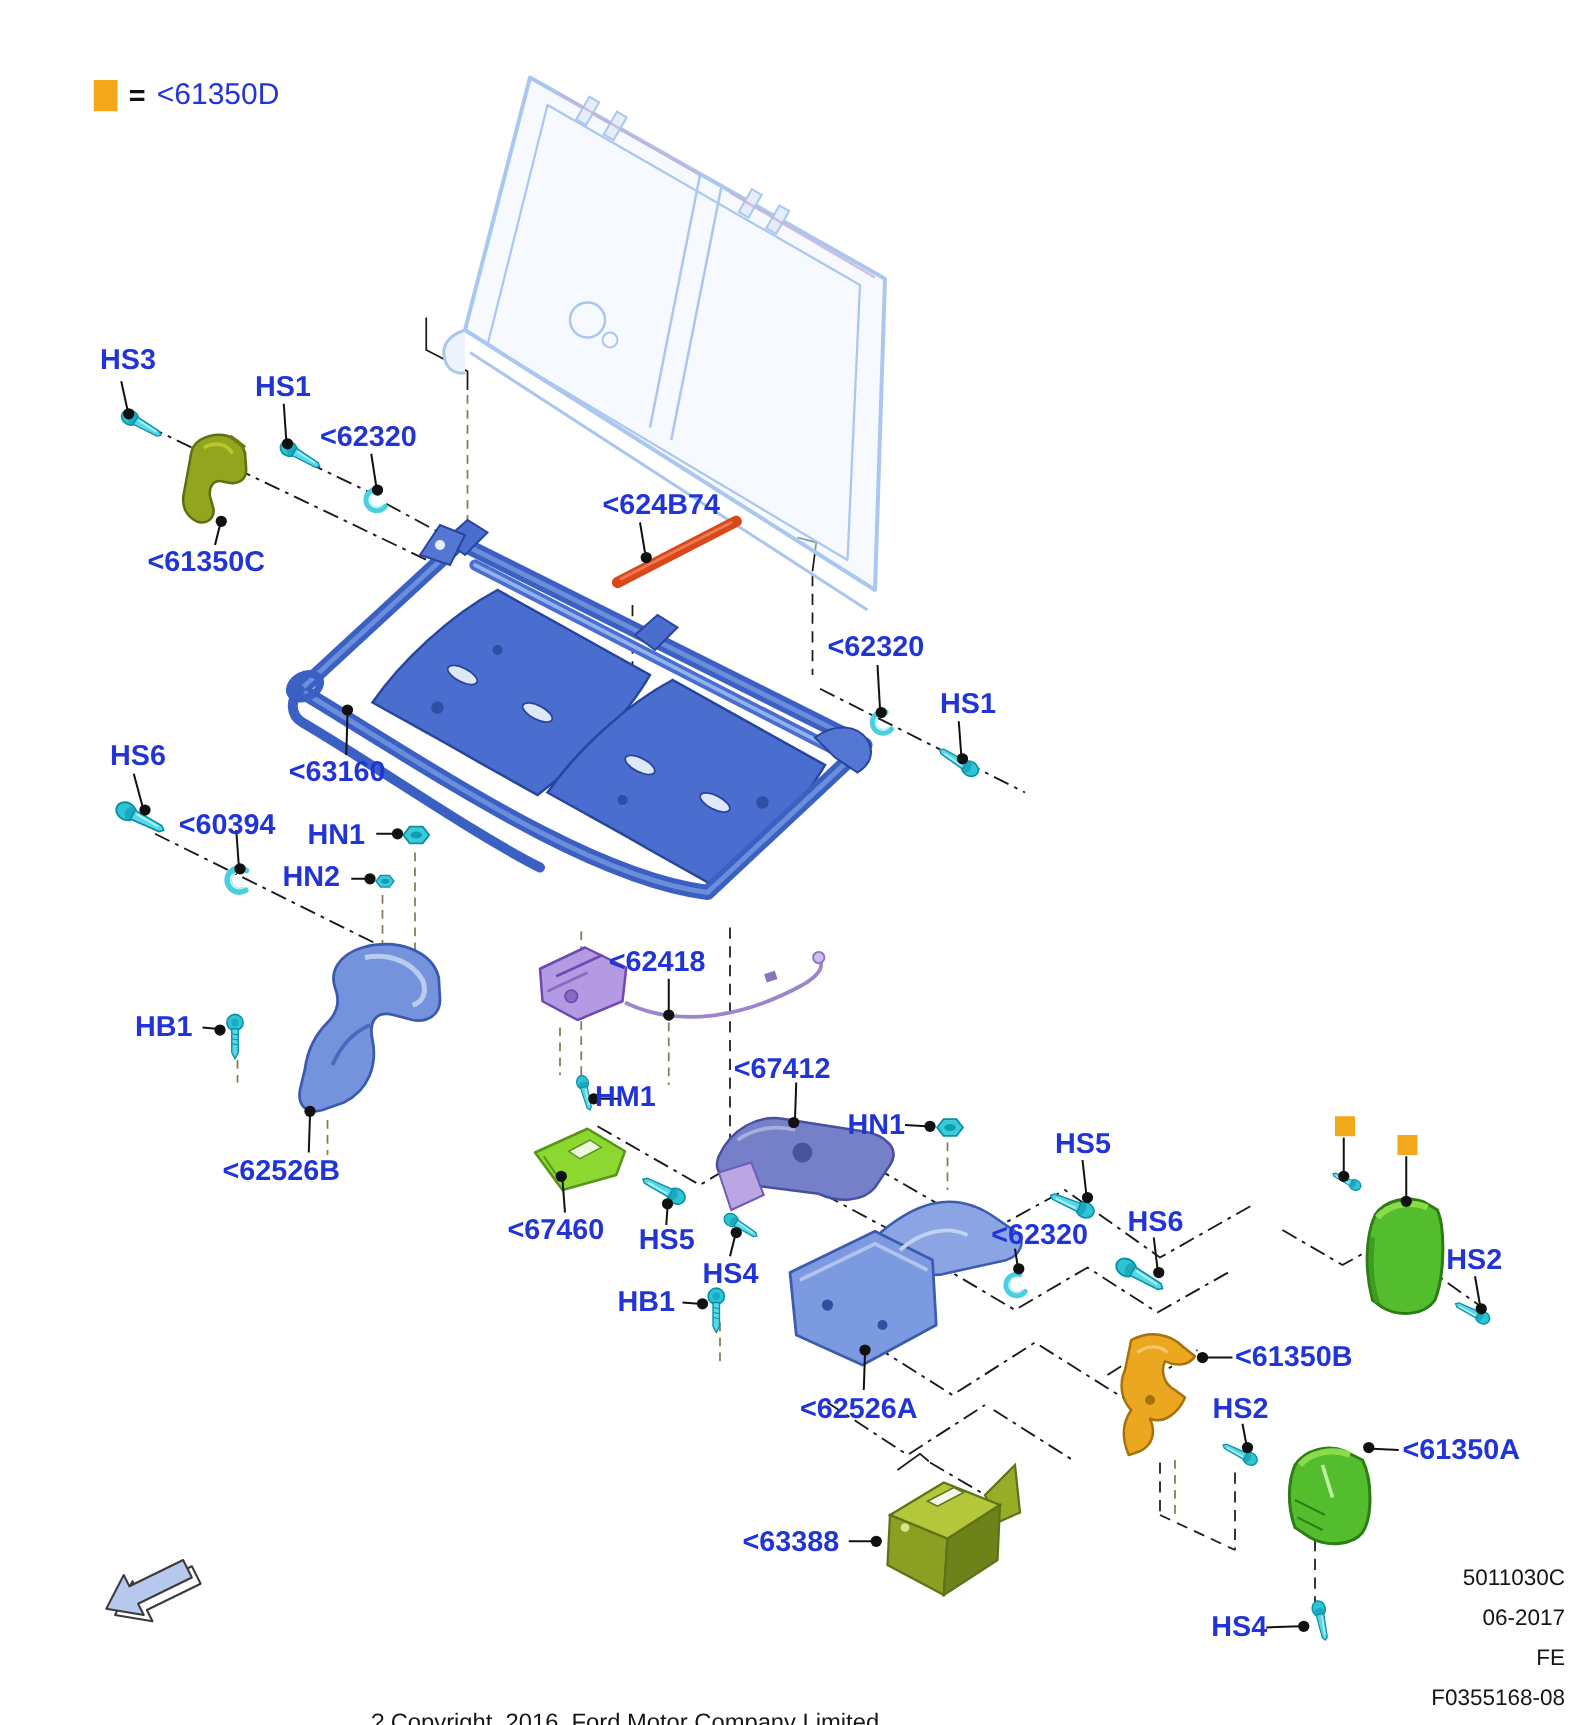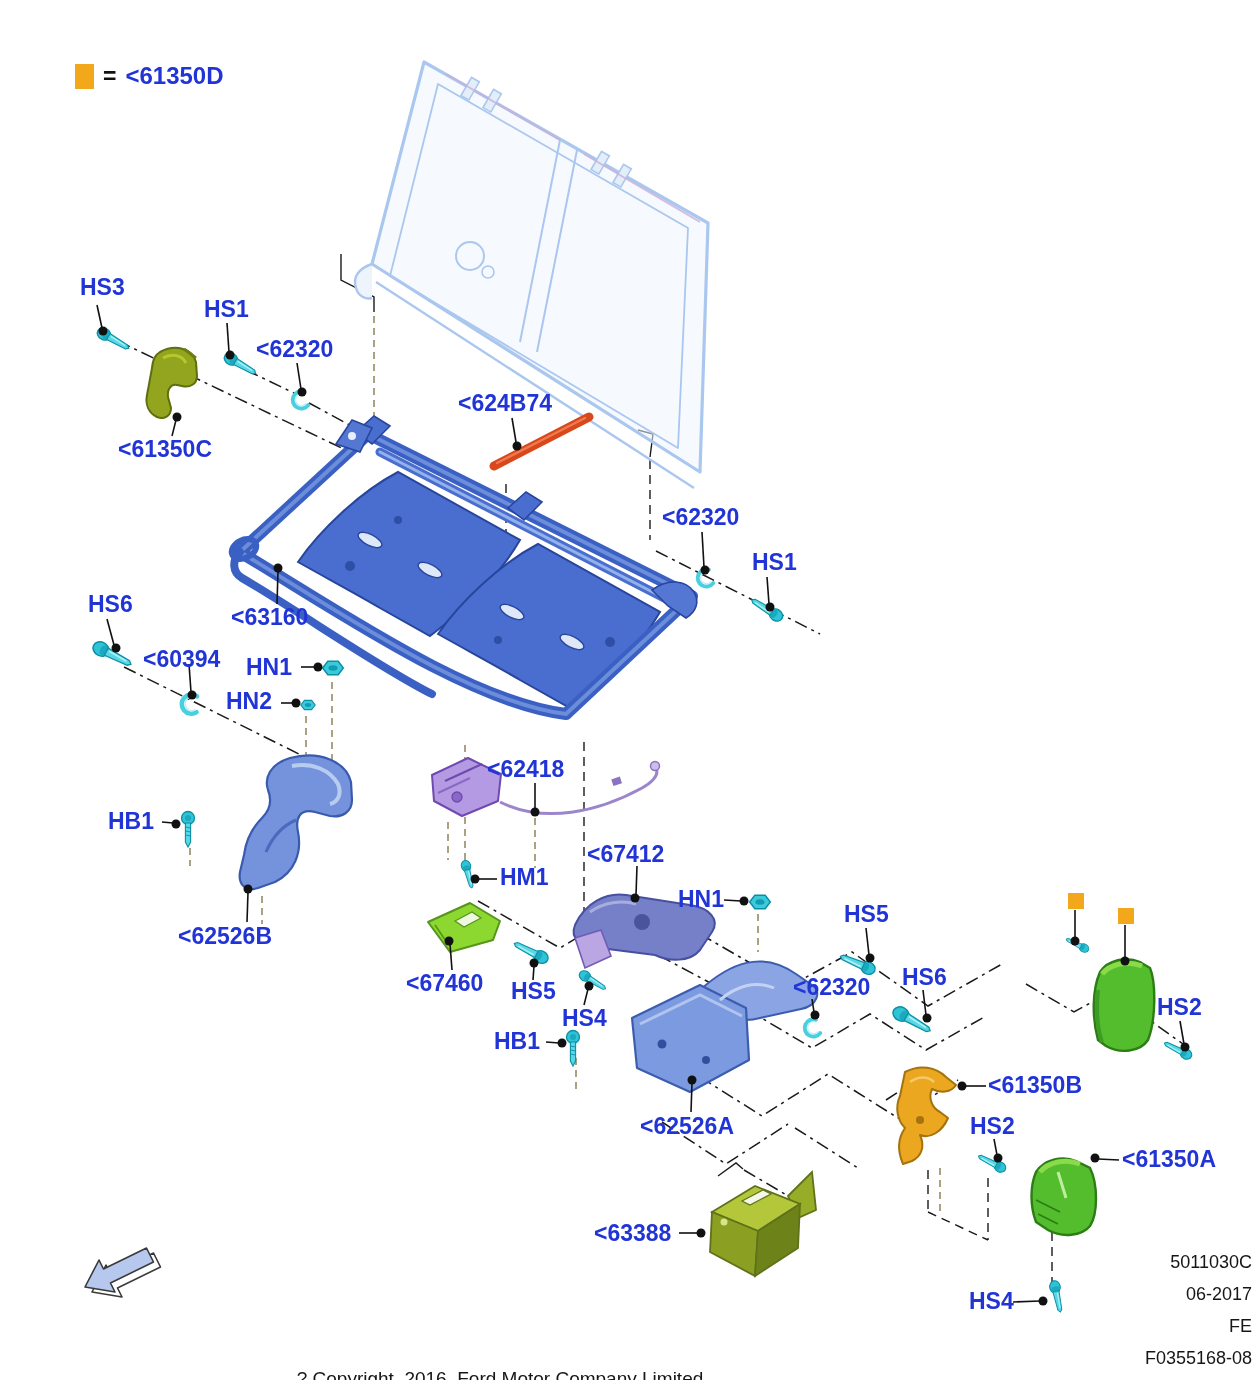--- a/index.html
+++ b/index.html
@@ -4,21 +4,21 @@
 <style>
   html,body{margin:0;padding:0;background:#ffffff;}
   .canvas{position:relative;width:1260px;height:1380px;background:#ffffff;overflow:hidden;
           font-family:"Liberation Sans",sans-serif;}
   .canvas svg.art{position:absolute;left:0;top:0;}
   .callout{position:absolute;color:#2134d6;font-weight:bold;font-size:23px;white-space:nowrap;
            cursor:pointer;line-height:1;}
   .legend{position:absolute;left:75px;top:62px;display:flex;align-items:center;gap:9px;}
   .legend .swatch{width:19px;height:25px;background:#f3a71b;display:inline-block;}
   .legend .eq{color:#111;font-weight:bold;font-size:23px;}
-  .legend .legend-label{color:#2134d6;font-weight:bold;font-size:24px;}
+  .legend .legend-label{color:#2134d6;font-weight:normal;font-size:24px;}
   .docinfo{position:absolute;left:1092px;top:1246px;width:160px;text-align:right;
            color:#161616;font-size:18px;line-height:32px;}
   .copyright{position:absolute;left:0;top:1329px;width:1000px;text-align:center;
              color:#161616;font-size:19px;margin-top:39px;}
 </style>
 </head>
 <body>
 
 <div class="canvas">
 
@@ -323,33 +323,33 @@
 
 <div class="legend">
   <span class="swatch"></span>
   <span class="eq">=</span>
   <span class="legend-label">&lt;61350D</span>
 </div>
 
 <div class="callout" style="left:80px;top:276px">HS3</div>
 <div class="callout" style="left:204px;top:298px">HS1</div>
 <div class="callout" style="left:256px;top:338px">&lt;62320</div>
-<div class="callout" style="left:458px;top:392px">&lt;624B74</div>
+<div class="callout" style="left:482px;top:392px">&lt;624B74</div>
 <div class="callout" style="left:118px;top:438px">&lt;61350C</div>
 <div class="callout" style="left:662px;top:506px">&lt;62320</div>
 <div class="callout" style="left:752px;top:551px">HS1</div>
 <div class="callout" style="left:88px;top:593px">HS6</div>
 <div class="callout" style="left:231px;top:606px">&lt;63160</div>
 <div class="callout" style="left:143px;top:648px">&lt;60394</div>
 <div class="callout" style="left:246px;top:656px">HN1</div>
 <div class="callout" style="left:226px;top:690px">HN2</div>
 <div class="callout" style="left:108px;top:810px">HB1</div>
 <div class="callout" style="left:178px;top:925px">&lt;62526B</div>
 <div class="callout" style="left:487px;top:758px">&lt;62418</div>
-<div class="callout" style="left:500px;top:866px">HM1</div>
+<div class="callout" style="left:476px;top:866px">HM1</div>
 <div class="callout" style="left:587px;top:843px">&lt;67412</div>
 <div class="callout" style="left:678px;top:888px">HN1</div>
 <div class="callout" style="left:844px;top:903px">HS5</div>
 <div class="callout" style="left:406px;top:972px">&lt;67460</div>
 <div class="callout" style="left:511px;top:980px">HS5</div>
 <div class="callout" style="left:562px;top:1007px">HS4</div>
 <div class="callout" style="left:494px;top:1030px">HB1</div>
 <div class="callout" style="left:793px;top:976px">&lt;62320</div>
 <div class="callout" style="left:902px;top:966px">HS6</div>
 <div class="callout" style="left:1157px;top:996px">HS2</div>

